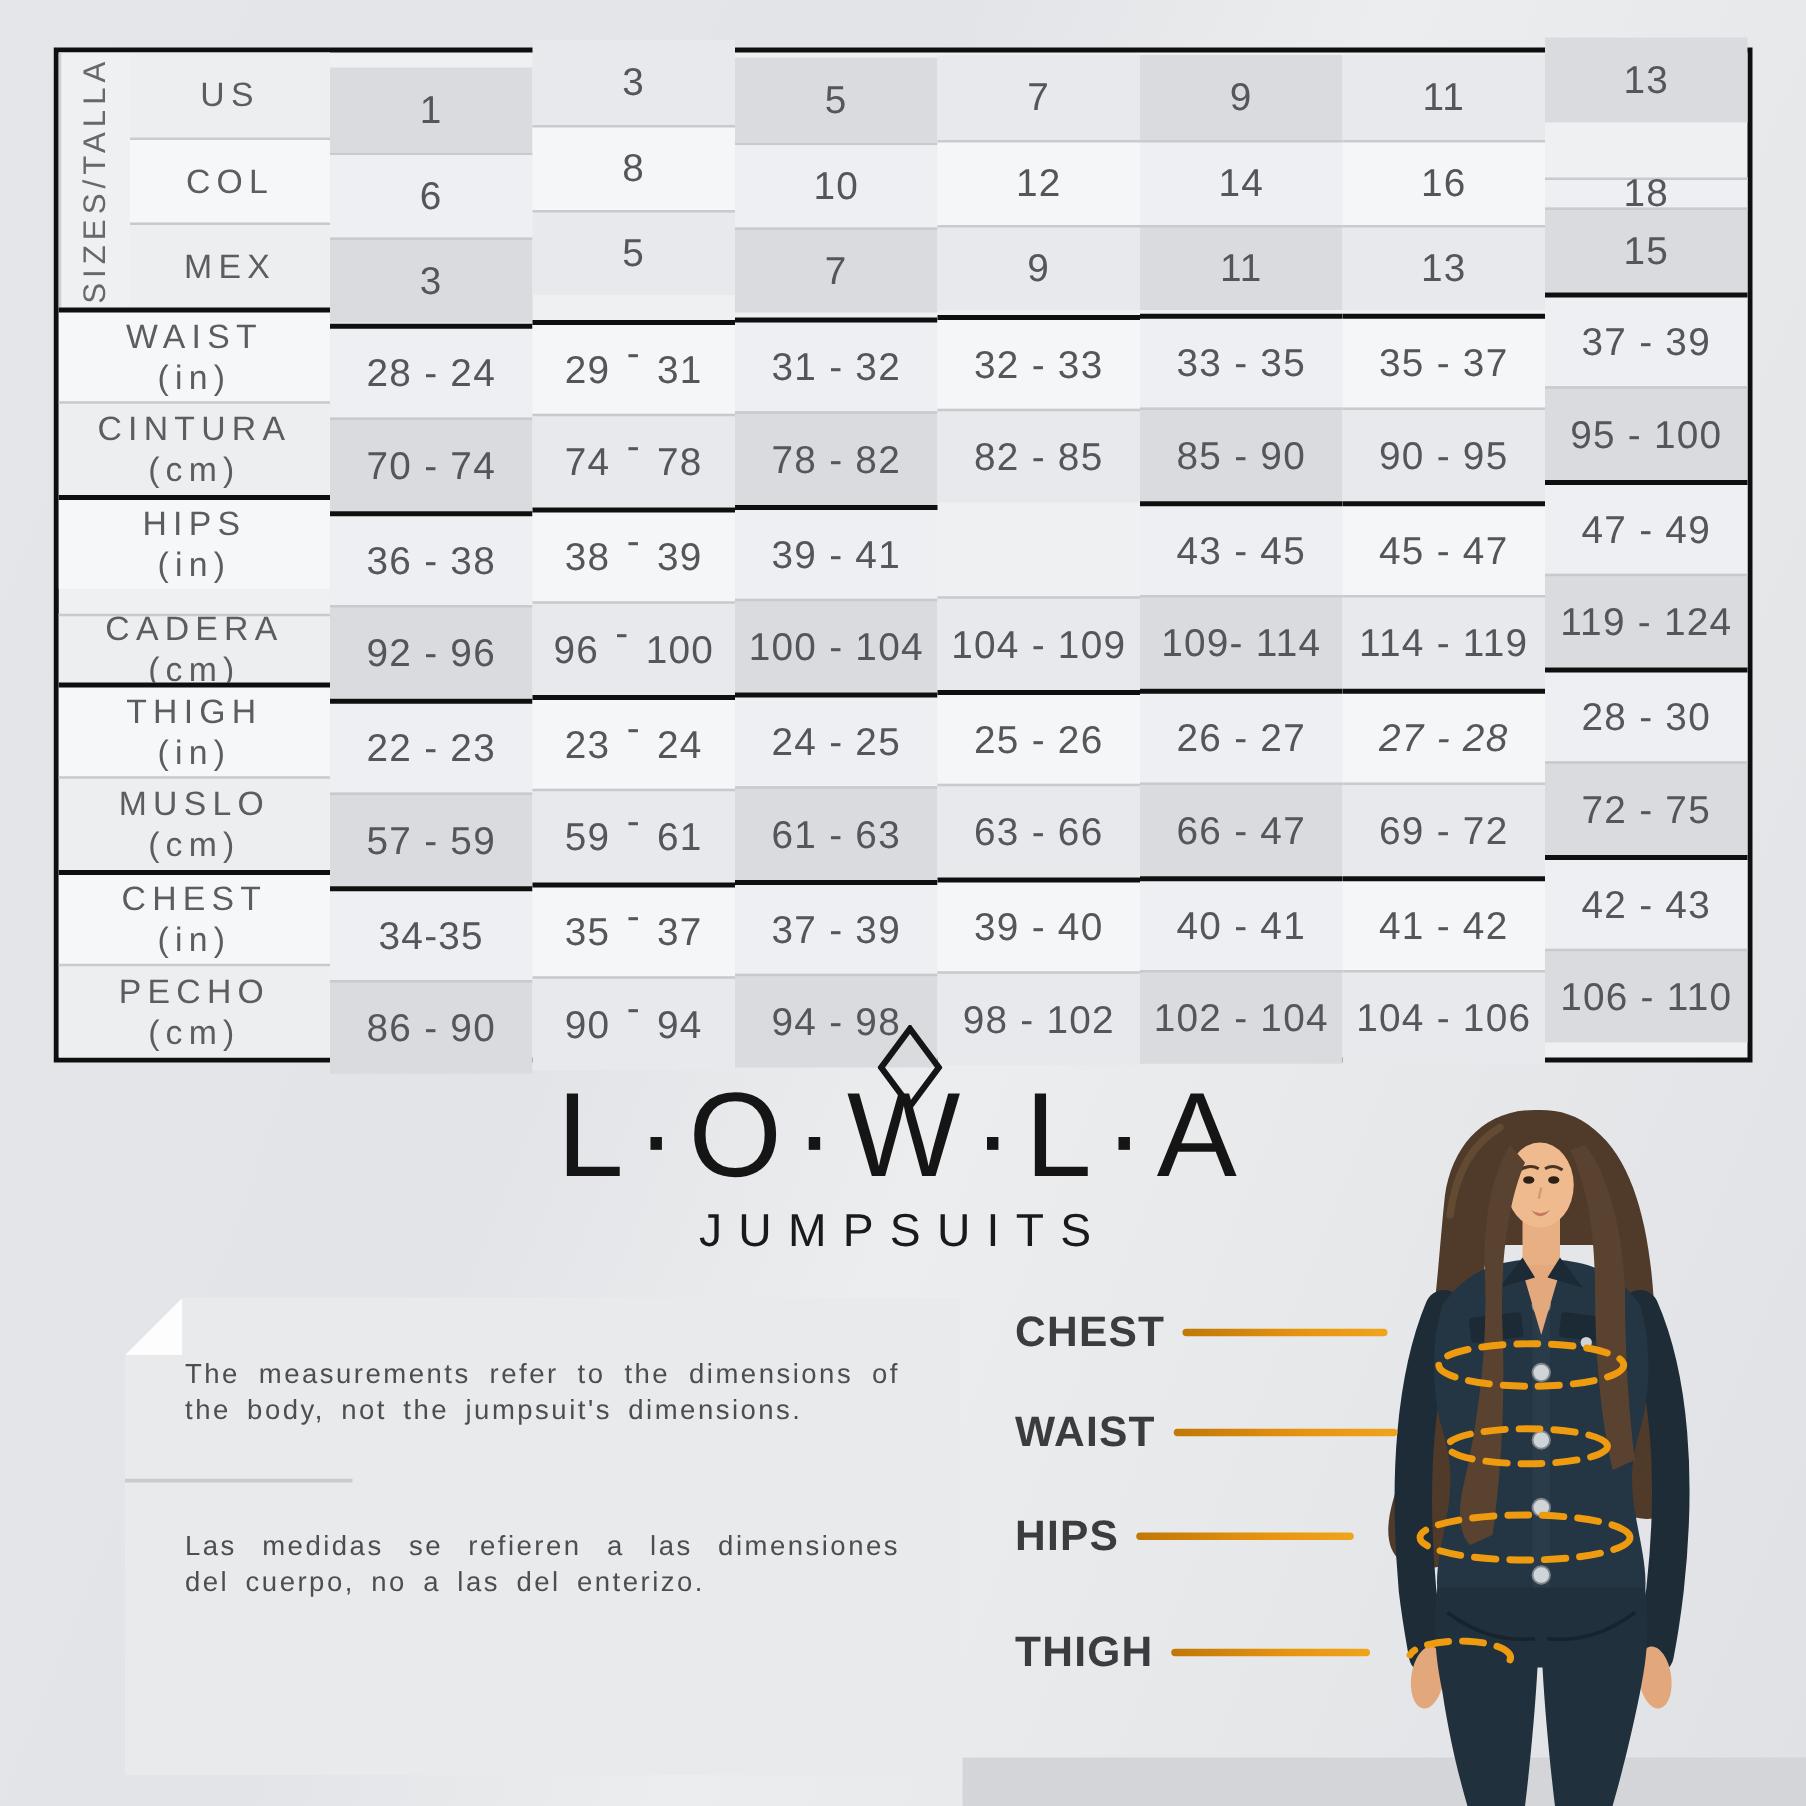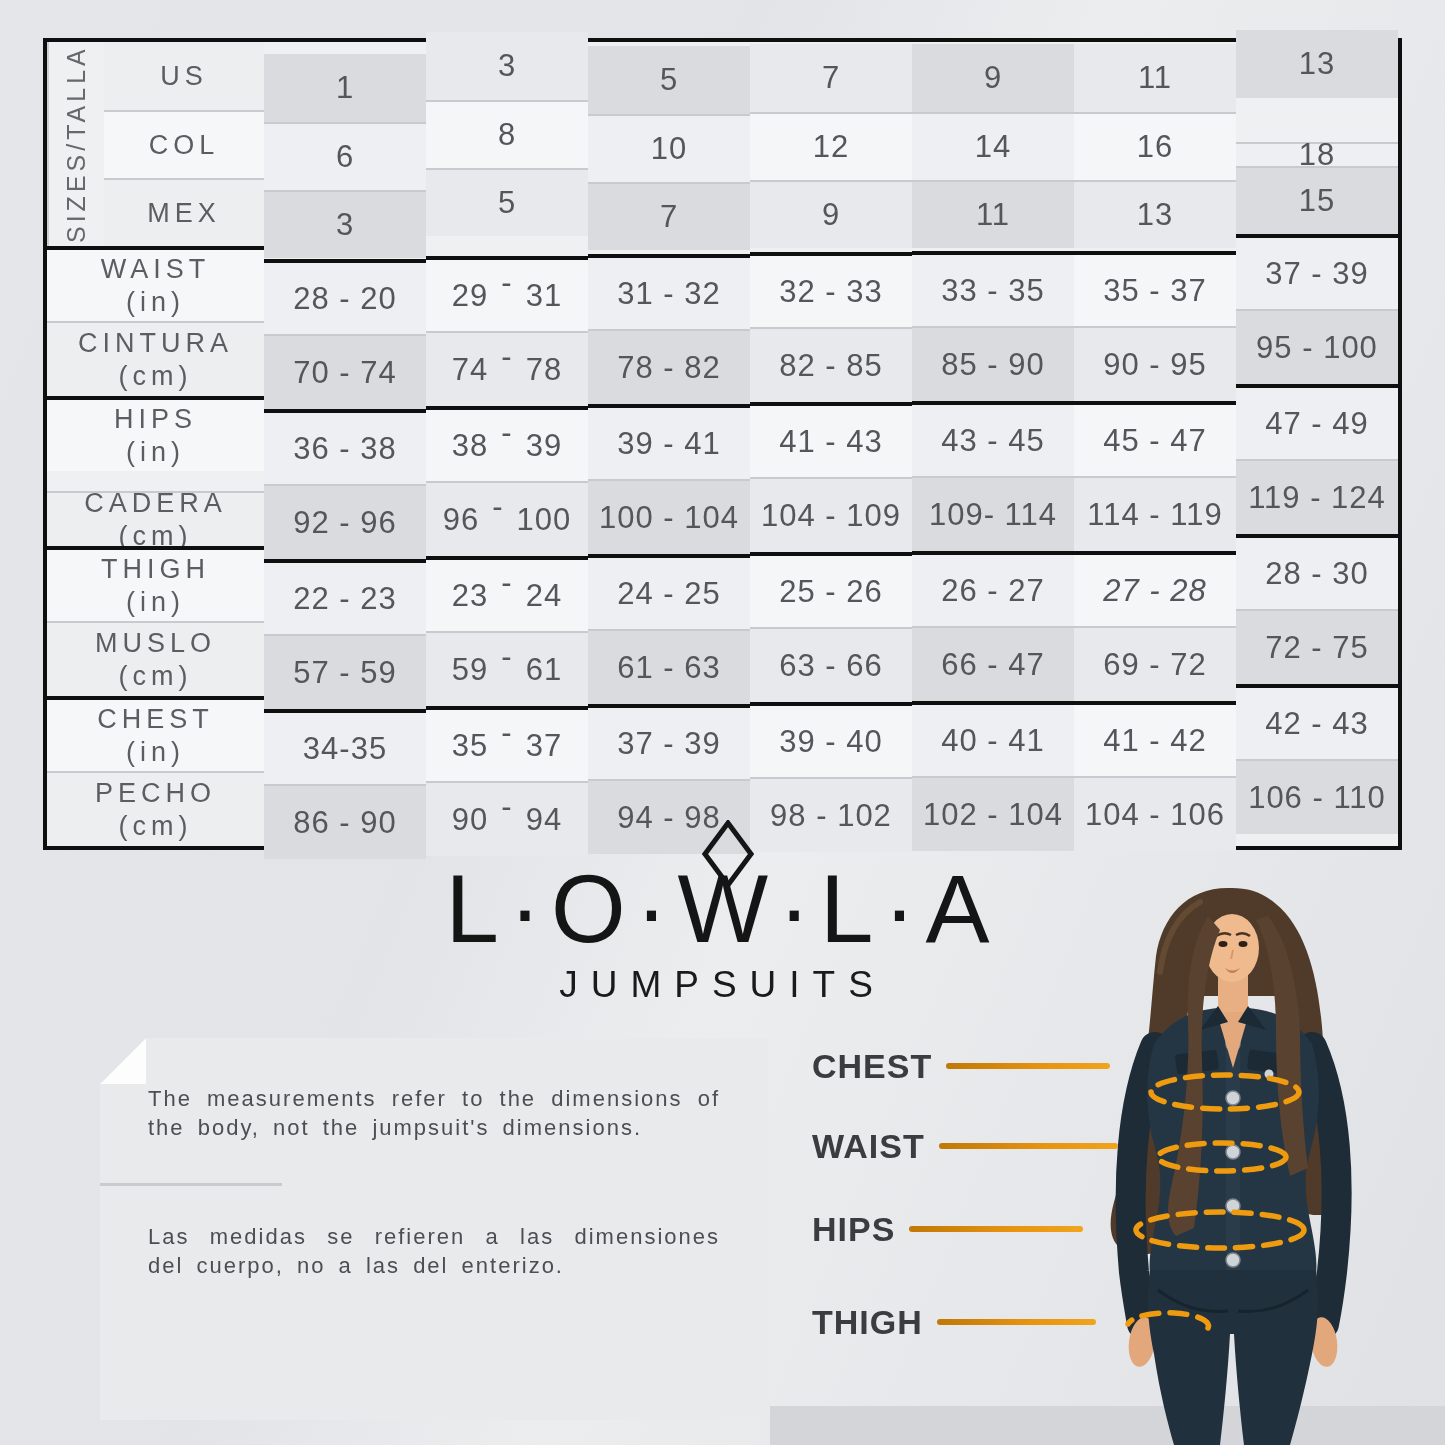--- a/index.html
+++ b/index.html
@@ -115,21 +115,21 @@
       <div class="cell val hdr c1 dkB thin" style="grid-area: 3 / 4;">5</div>
       <div class="cell val hdr c2 dkA thin" style="grid-area: 3 / 5;">7</div>
       <div class="cell val hdr c3 dkB thin" style="grid-area: 3 / 6;">9</div>
       <div class="cell val hdr c4 dkA thin" style="grid-area: 3 / 7;">11</div>
       <div class="cell val hdr c5 dkB thin" style="grid-area: 3 / 8;">13</div>
       <div class="cell val hdr c6 dkA thin" style="grid-area: 3 / 9;">15</div>
       <div class="cell mlabel ltL thick" style="grid-area: 4 / 1 / auto / span 2;">
         <div>WAIST</div>
         <div>(in)</div>
       </div>
-      <div class="cell val mv c0 ltA thick" style="grid-area: 4 / 3;">28 - 20</div>
+      <div class="cell val mv c0 ltA thick" style="grid-area: 4 / 3;">28 - 24</div>
       <div class="cell val mv c1 ltB thick" style="grid-area: 4 / 4;">
         <span>29</span>
         <span class="rdash">-</span>
         <span>31</span>
       </div>
       <div class="cell val mv c2 ltA thick" style="grid-area: 4 / 5;">31 - 32</div>
       <div class="cell val mv c3 ltB thick" style="grid-area: 4 / 6;">32 - 33</div>
       <div class="cell val mv c4 ltA thick" style="grid-area: 4 / 7;">33 - 35</div>
       <div class="cell val mv c5 ltB thick" style="grid-area: 4 / 8;">35 - 37</div>
       <div class="cell val mv c6 ltA thick" style="grid-area: 4 / 9;">37 - 39</div>
@@ -152,21 +152,20 @@
         <div>HIPS</div>
         <div>(in)</div>
       </div>
       <div class="cell val mv c0 ltA thick" style="grid-area: 6 / 3;">36 - 38</div>
       <div class="cell val mv c1 ltB thick" style="grid-area: 6 / 4;">
         <span>38</span>
         <span class="rdash">-</span>
         <span>39</span>
       </div>
       <div class="cell val mv c2 ltA thick" style="grid-area: 6 / 5;">39 - 41</div>
-      <div class="cell val mv c3 ltB thick" style="grid-area: 6 / 6;">41 - 43</div>
       <div class="cell val mv c4 ltA thick" style="grid-area: 6 / 7;">43 - 45</div>
       <div class="cell val mv c5 ltB thick" style="grid-area: 6 / 8;">45 - 47</div>
       <div class="cell val mv c6 ltA thick" style="grid-area: 6 / 9;">47 - 49</div>
       <div class="cell mlabel dkL thin" style="grid-area: 7 / 1 / auto / span 2; margin-top: 20px;">
         <div>CADERA</div>
         <div>(cm)</div>
       </div>
       <div class="cell val mv c0 dkA thin" style="grid-area: 7 / 3;">92 - 96</div>
       <div class="cell val mv c1 dkB thin" style="grid-area: 7 / 4;">
         <span>96</span>

